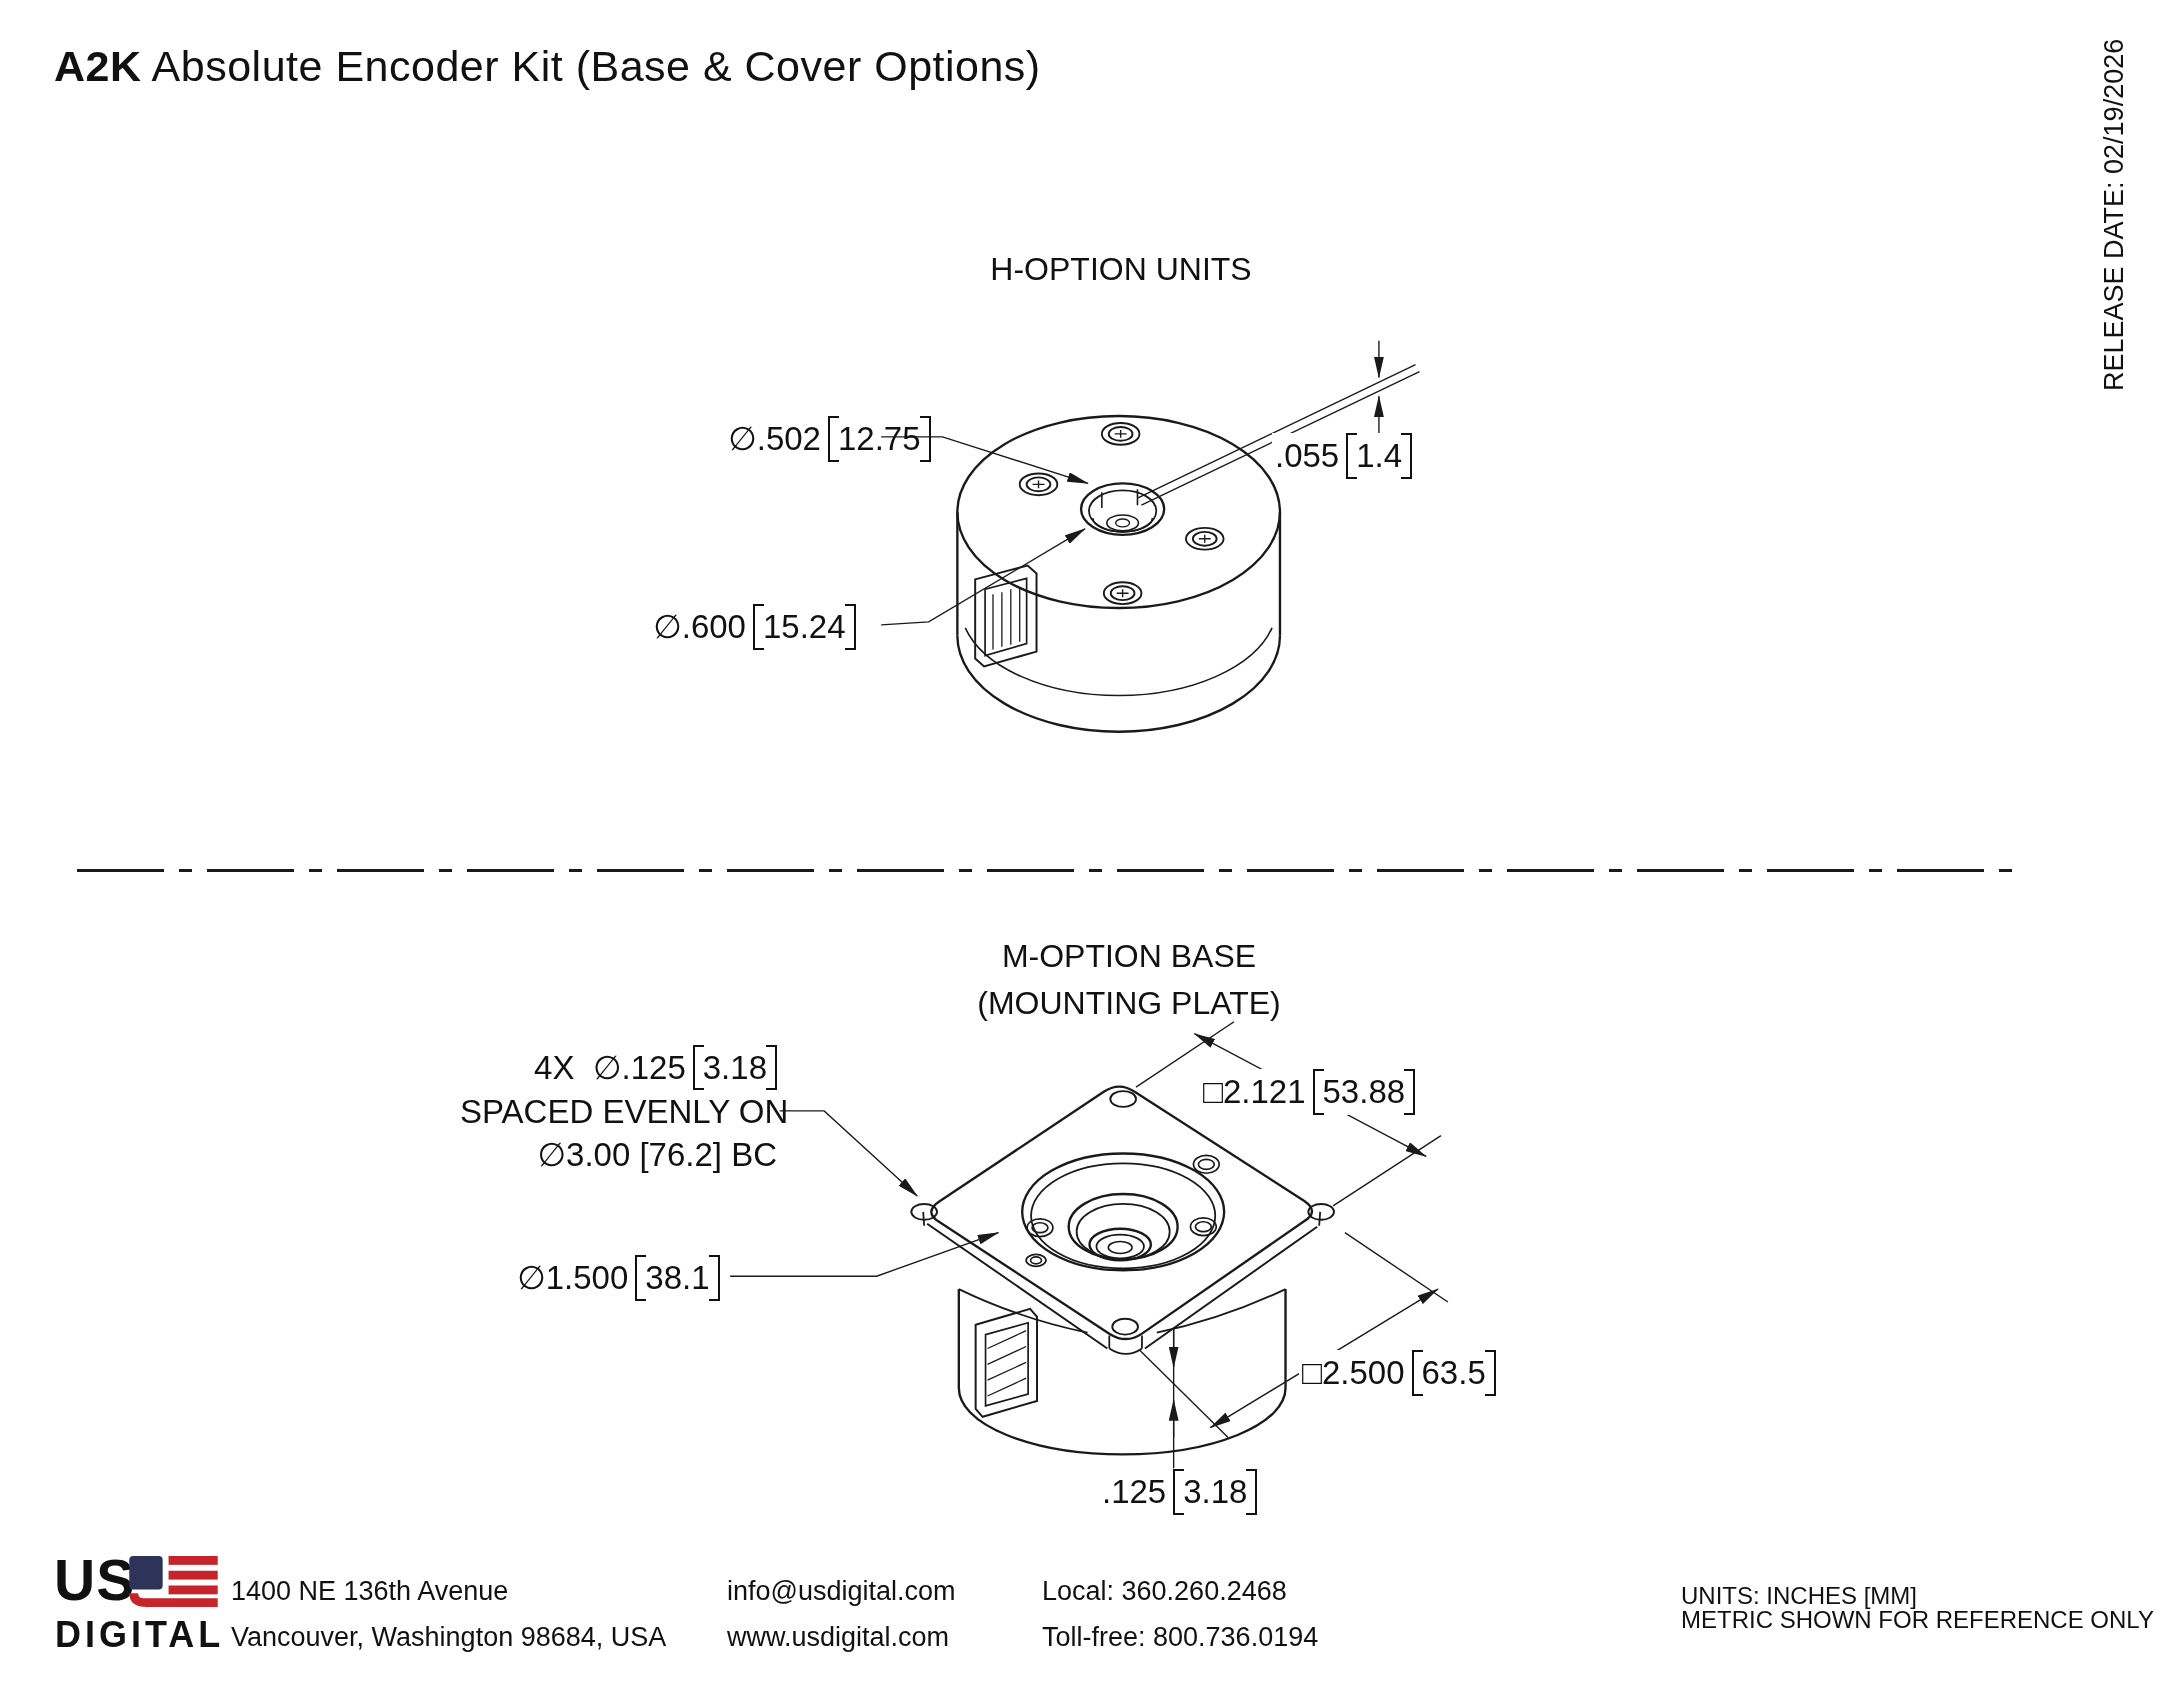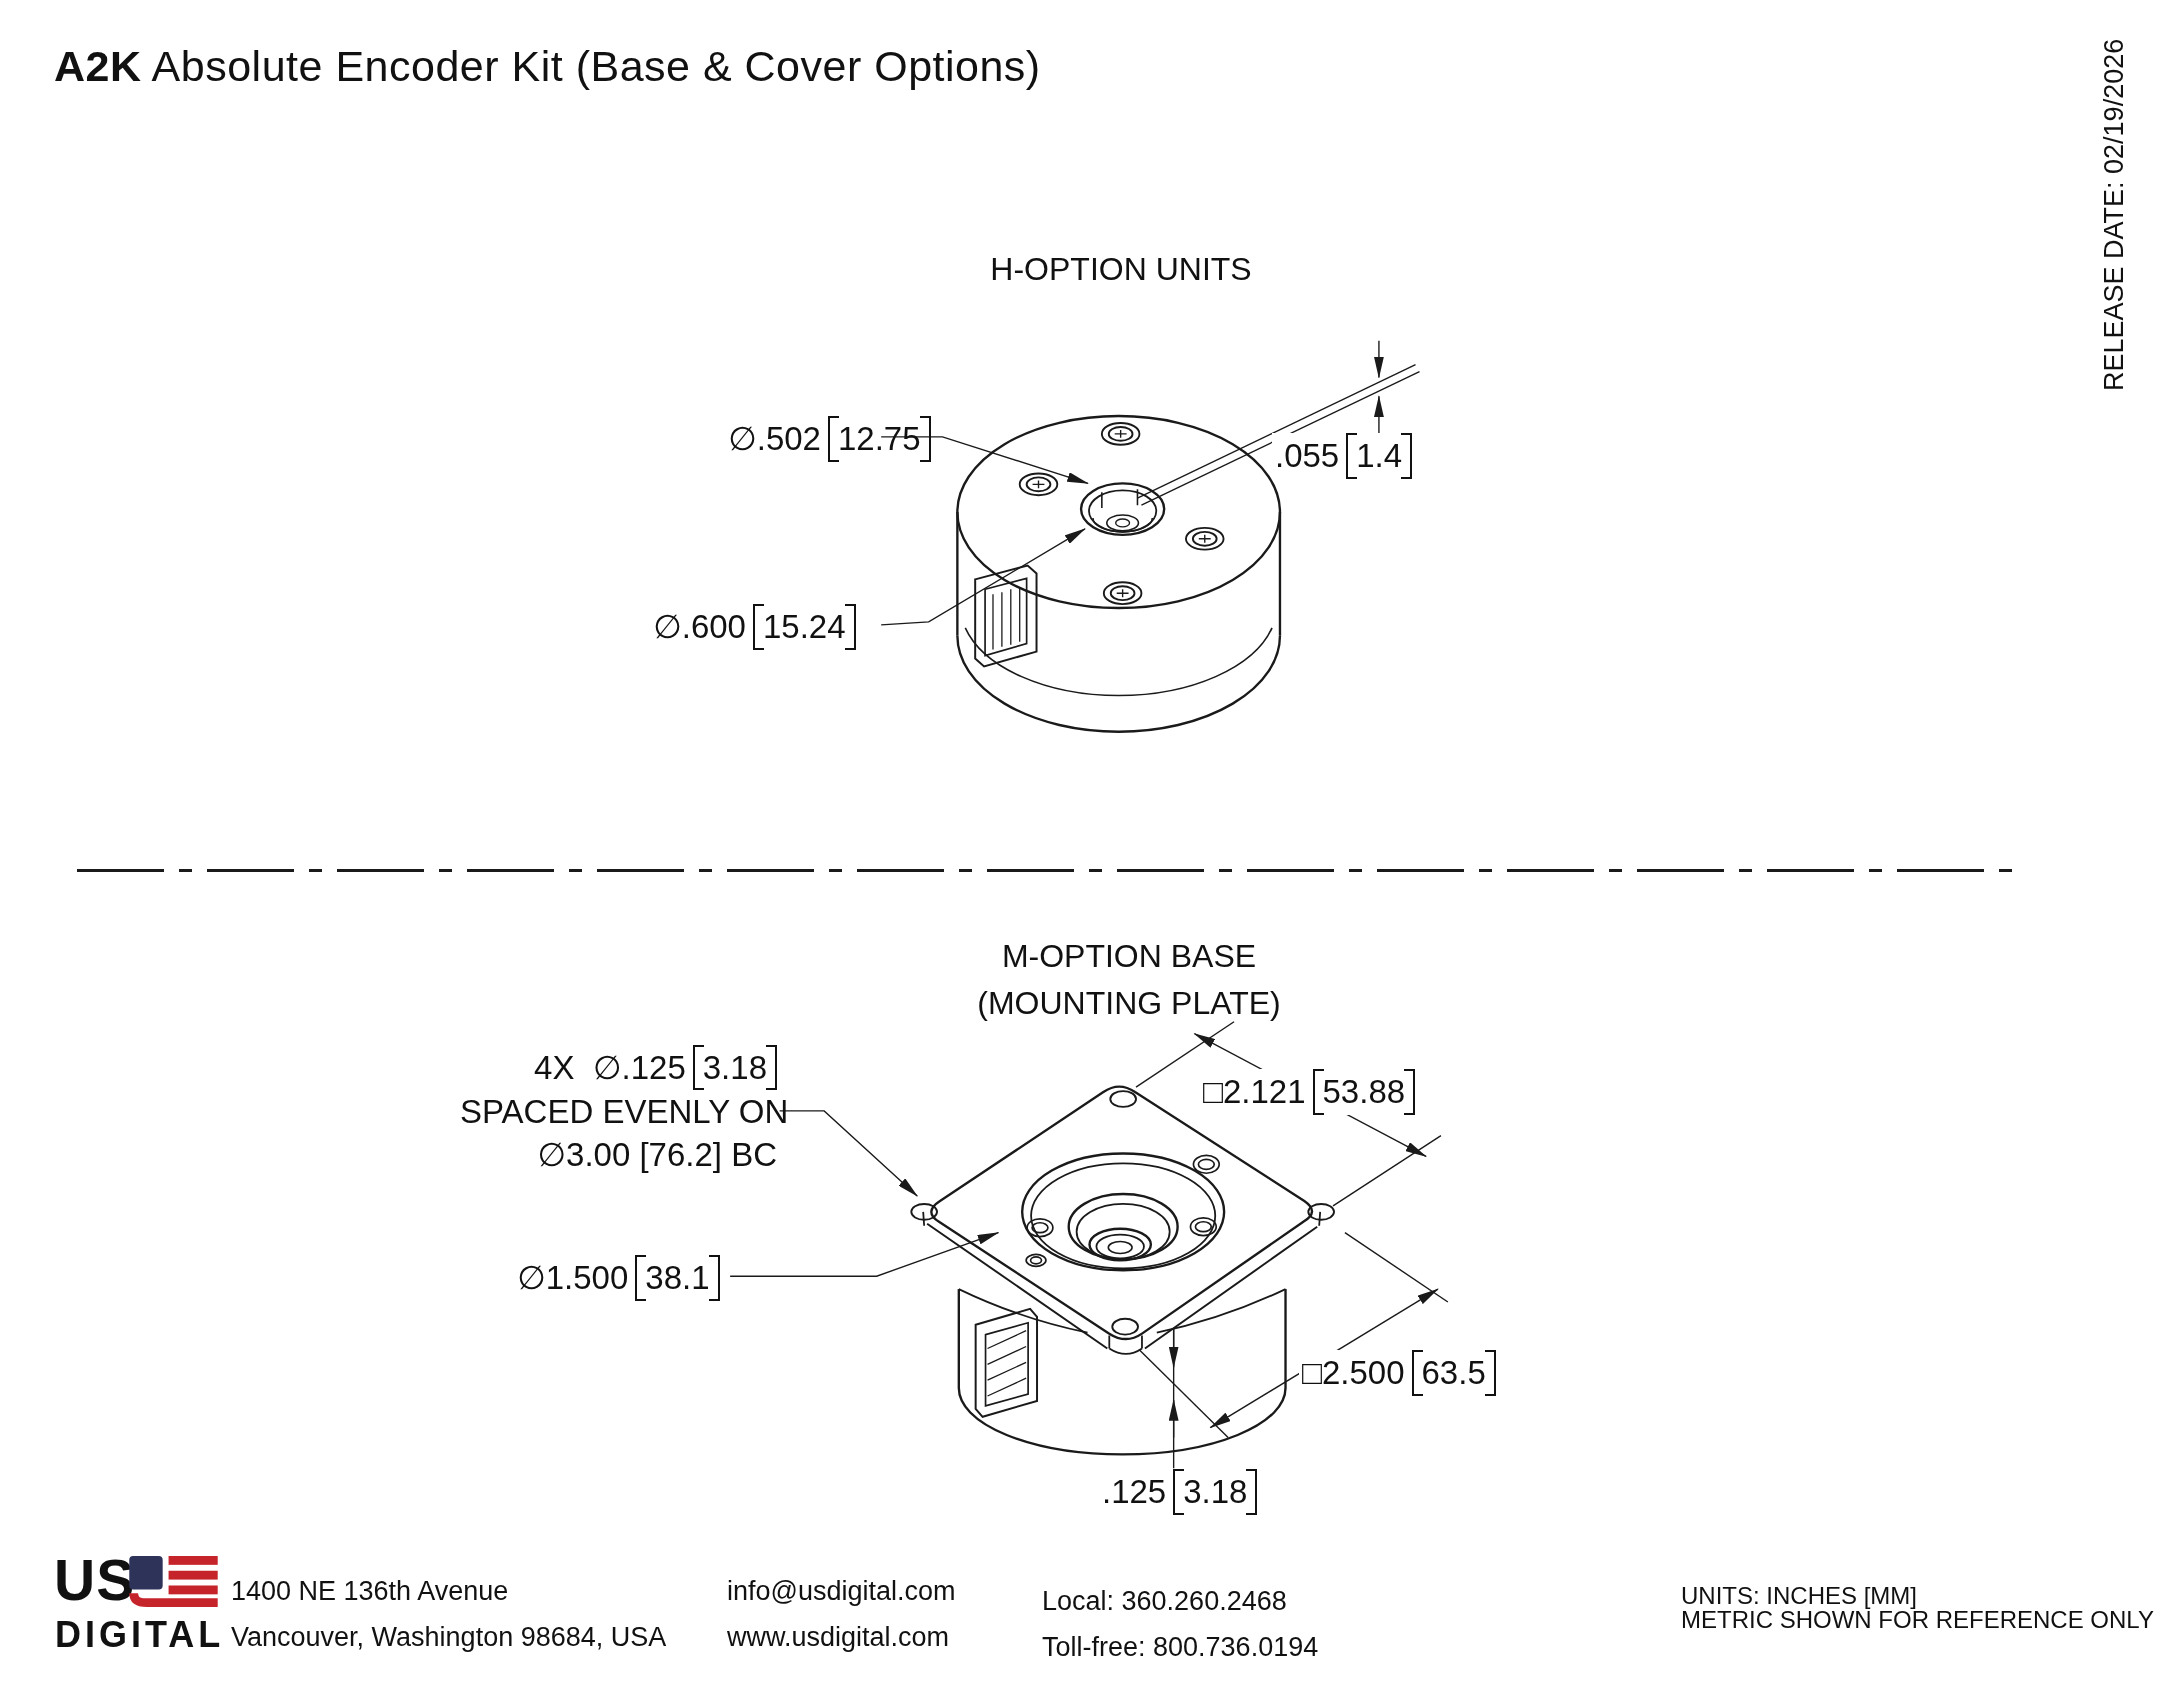--- a/index.html
+++ b/index.html
@@ -262,21 +262,21 @@
 <div class="abs logo-digital">DIGITAL</div>
 
 <div class="abs footer-text" style="left:231px;top:1568px;">
   <div>1400 NE 136th Avenue</div>
   <div>Vancouver, Washington 98684, USA</div>
 </div>
 <div class="abs footer-text" style="left:727px;top:1568px;">
   <div>info@usdigital.com</div>
   <div>www.usdigital.com</div>
 </div>
-<div class="abs footer-text" style="left:1042px;top:1568px;margin-top:10px;">
+<div class="abs footer-text" style="left:1042px;top:1568px;">
   <div>Local: 360.260.2468</div>
   <div>Toll-free: 800.736.0194</div>
 </div>
 <div class="abs units-text" style="left:1681px;top:1584px;">
   <div>UNITS: INCHES [MM]</div>
   <div>METRIC SHOWN FOR REFERENCE ONLY</div>
 </div>
 
 
 </body></html>

